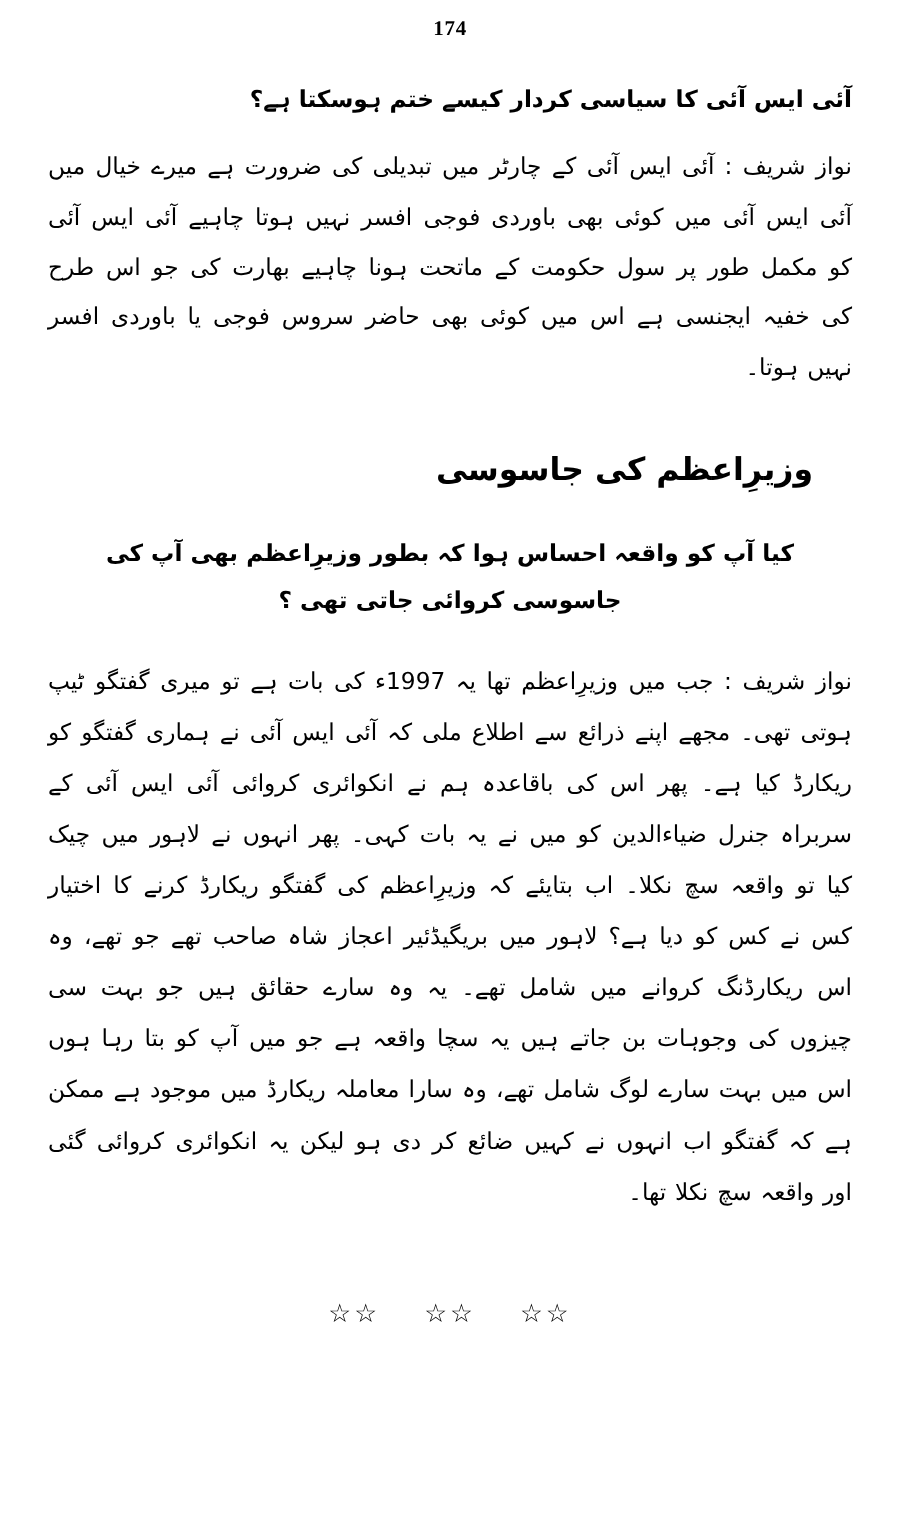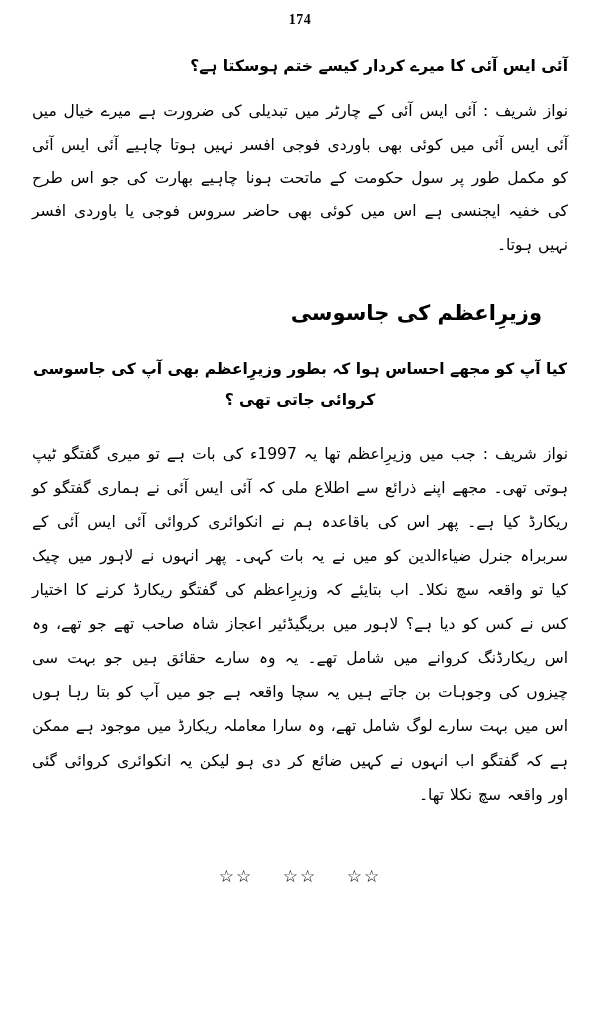--- a/index.html
+++ b/index.html
@@ -96,27 +96,27 @@
   }
 </style>
 </head>
 <body>
 
 <div class="page">
   <div class="content">
 
     <div class="page-number">174</div>
 
-    <div class="q-heading">آئی ایس آئی کا میرے کردار کیسے ختم ہوسکتا ہے؟</div>
+    <div class="q-heading">آئی ایس آئی کا سیاسی کردار کیسے ختم ہوسکتا ہے؟</div>
 
     <div class="para">نواز شریف : آئی ایس آئی کے چارٹر میں تبدیلی کی ضرورت ہے میرے خیال میں آئی ایس آئی میں کوئی بھی باوردی فوجی افسر نہیں ہوتا چاہیے آئی ایس آئی کو مکمل طور پر سول حکومت کے ماتحت ہونا چاہیے بھارت کی جو اس طرح کی خفیہ ایجنسی ہے اس میں کوئی بھی حاضر سروس فوجی یا باوردی افسر نہیں ہوتا۔</div>
 
     <div class="section-title">وزیرِاعظم کی جاسوسی</div>
 
-    <div class="q-heading-2">کیا آپ کو مجھے احساس ہوا کہ بطور وزیرِاعظم بھی آپ کی جاسوسی کروائی جاتی تھی ؟</div>
+    <div class="q-heading-2">کیا آپ کو واقعہ احساس ہوا کہ بطور وزیرِاعظم بھی آپ کی جاسوسی کروائی جاتی تھی ؟</div>
 
     <div class="para-long">نواز شریف : جب میں وزیرِاعظم تھا یہ 1997ء کی بات ہے تو میری گفتگو ٹیپ ہوتی تھی۔ مجھے اپنے ذرائع سے اطلاع ملی کہ آئی ایس آئی نے ہماری گفتگو کو ریکارڈ کیا ہے۔ پھر اس کی باقاعدہ ہم نے انکوائری کروائی آئی ایس آئی کے سربراہ جنرل ضیاءالدین کو میں نے یہ بات کہی۔ پھر انہوں نے لاہور میں چیک کیا تو واقعہ سچ نکلا۔ اب بتایئے کہ وزیرِاعظم کی گفتگو ریکارڈ کرنے کا اختیار کس نے کس کو دیا ہے؟ لاہور میں بریگیڈئیر اعجاز شاہ صاحب تھے جو تھے، وہ اس ریکارڈنگ کروانے میں شامل تھے۔ یہ وہ سارے حقائق ہیں جو بہت سی چیزوں کی وجوہات بن جاتے ہیں یہ سچا واقعہ ہے جو میں آپ کو بتا رہا ہوں اس میں بہت سارے لوگ شامل تھے، وہ سارا معاملہ ریکارڈ میں موجود ہے ممکن ہے کہ گفتگو اب انہوں نے کہیں ضائع کر دی ہو لیکن یہ انکوائری کروائی گئی اور واقعہ سچ نکلا تھا۔</div>
 
     <div class="stars">
       <span class="pair">☆☆</span>
       <span class="pair">☆☆</span>
       <span class="pair">☆☆</span>
     </div>
 
   </div>

